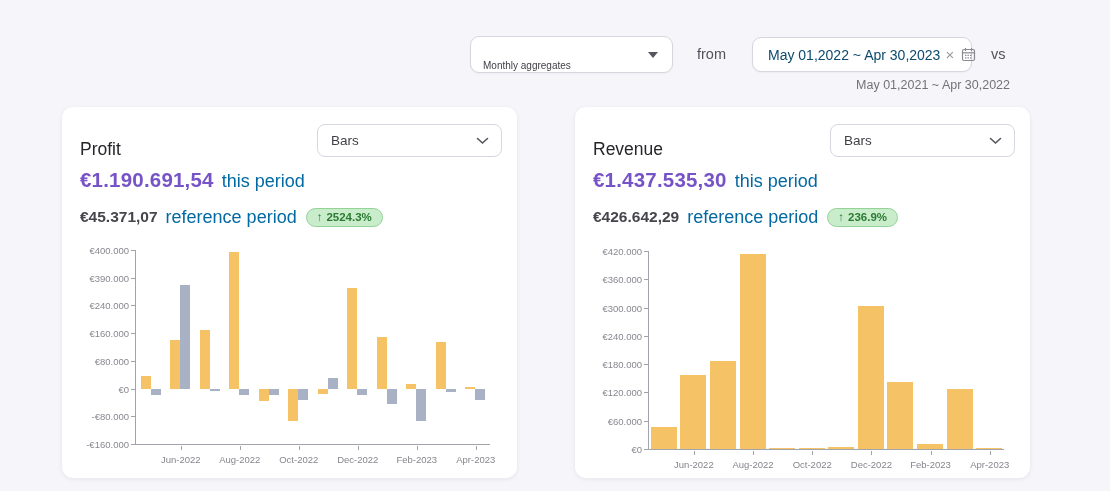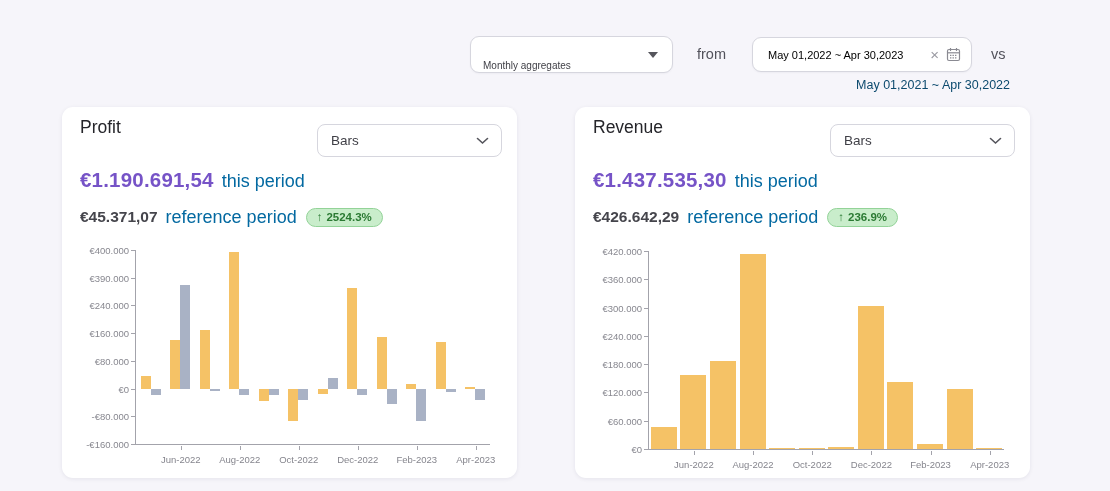--- a/index.html
+++ b/index.html
@@ -13,31 +13,31 @@
     display:flex; align-items:center; padding:0 14px 0 12px; cursor:pointer;
     box-shadow:0 1px 2px rgba(30,30,60,.04); }
   .agg-select .txt { font-size:10px; color:#3f3f46; flex:1;margin-top:21px; }
   .caret-down { width:0; height:0; border-left:5px solid transparent; border-right:5px solid transparent;
     border-top:6px solid #55555c; margin-left:8px; }
   .from-label { position:absolute; left:697px; top:46px; font-size:14.5px; color:#52525b; }
   .date-field { position:absolute; left:752px; top:37px; width:220px; height:35px;
     background:#fff; border:1px solid #d6d6de; border-radius:9px;
     display:flex; align-items:center; padding:0 10px 0 15px; cursor:pointer;
     box-shadow:0 1px 2px rgba(30,30,60,.04); }
-  .date-field .txt { font-size:11px; color:#000000; flex:1; white-space:nowrap; }
+  .date-field .txt { font-size:14px; color:#0c4a6e; flex:1; white-space:nowrap; }
   .clear-x { font-size:15px; color:#9a9aa2; padding:0 5px; cursor:pointer; line-height:1; }
   .cal-icon { display:inline-flex; margin-left:2px; cursor:pointer; }
   .vs-label { position:absolute; left:991px; top:46px; font-size:14.5px; color:#52525b; }
-  .ref-range { position:absolute; right:100px; top:78px; font-size:12.5px; color:#0c4a6e; }
+  .ref-range { position:absolute; right:100px; top:78px; font-size:12.5px; color:#737373; }
 
   
   .card { position:absolute; top:107px; width:455px; height:371px; background:#fff;
     border-radius:11px; box-shadow:0 1px 4px rgba(30,30,60,.08); }
   #card-0 { left:62px; } #card-1 { left:575px; }
-  .card-title { position:absolute; left:18px; top:10px; font-size:17.5px; color:#25252a; }
+  .card-title { position:absolute; left:18px; top:32px; font-size:17.5px; color:#25252a; }
   .type-select { position:absolute; right:15px; top:17px; width:185px; height:33px;
     background:#fff; border:1px solid #d6d6de; border-radius:8px;
     display:flex; align-items:center; padding:0 12px 0 13px; cursor:pointer; }
   .type-select .txt { font-size:13.5px; color:#3f3f46; flex:1; }
   .chev { display:inline-flex; }
 
   .this-row { position:absolute; left:18px; top:61px; display:flex; align-items:baseline; }
   .this-value { font-size:20.5px; font-weight:bold; color:#7653c7; letter-spacing:.2px; }
   .period-label { font-size:18px; color:#0369a1; margin-left:8px; }
   .ref-row { position:absolute; left:18px; top:99px; display:flex; align-items:center; height:22px; }

